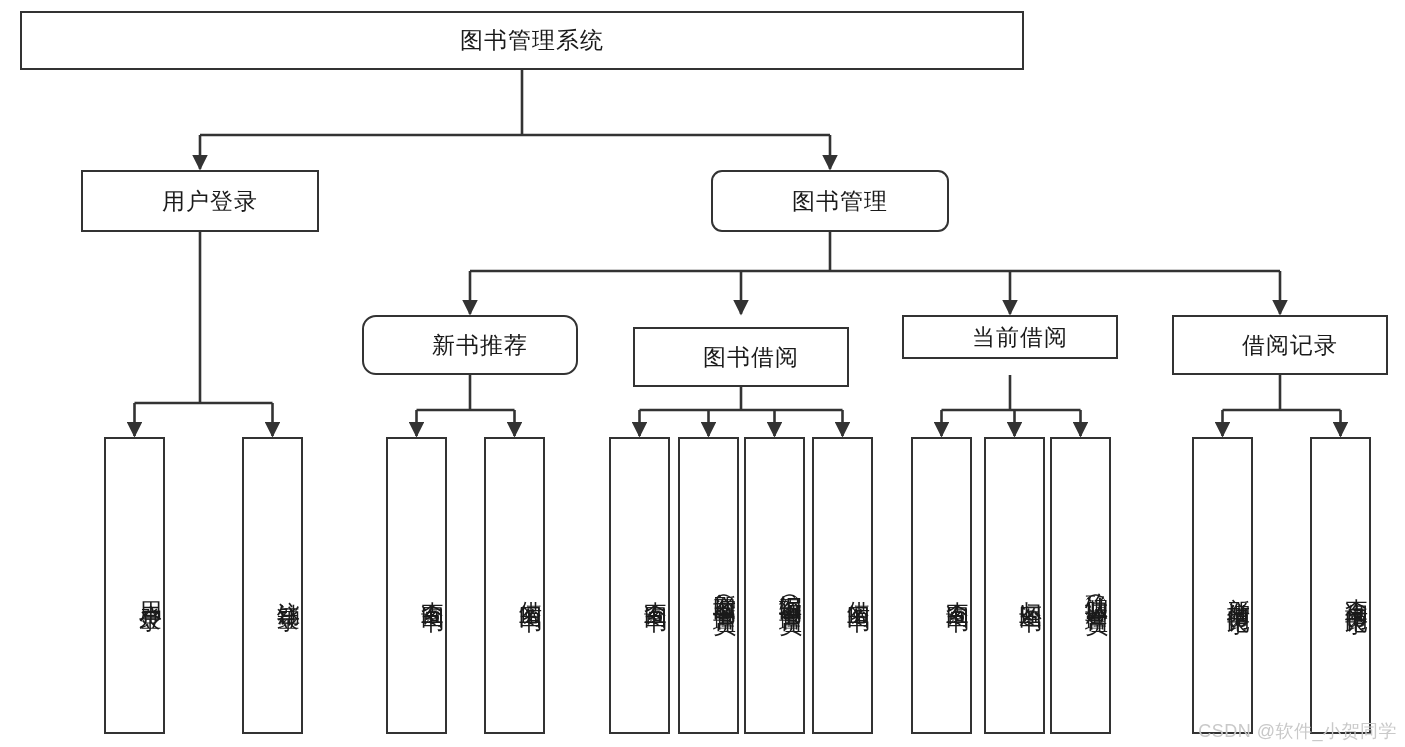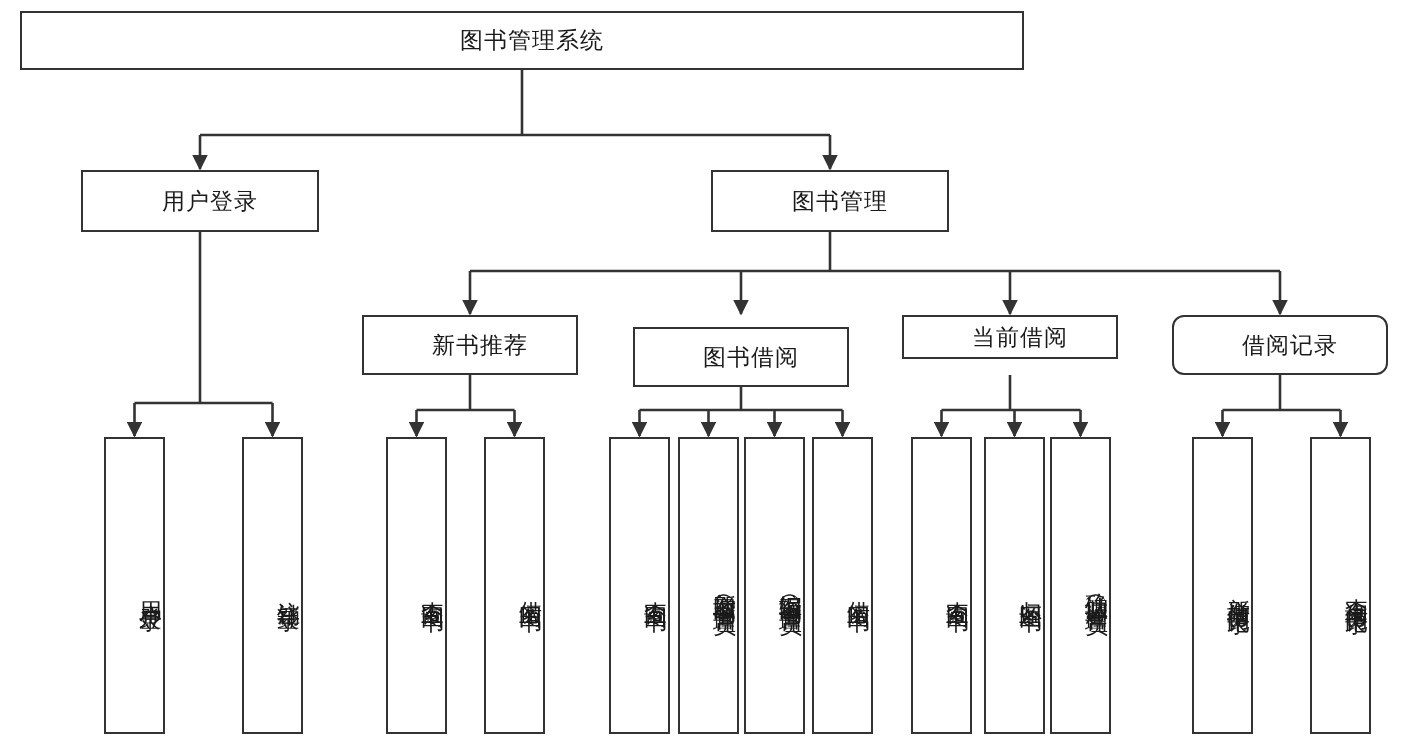--- a/index.html
+++ b/index.html
@@ -113,33 +113,33 @@
       </g>
   </svg>
 
   <div id="nodes">
       <div class="node horiz" style="left: 20px; top: 11px; width: 1004px; height: 59px;">
         <span class="lbl">图书管理系统</span>
       </div>
       <div class="node horiz" style="left: 81px; top: 170px; width: 238px; height: 62px;">
         <span class="lbl">用户登录</span>
       </div>
-      <div class="node horiz" style="left: 711px; top: 170px; width: 238px; height: 62px;">
+      <div class="node horiz" style="left: 711px; top: 170px; width: 238px; height: 62px; border-radius: 11px;">
         <span class="lbl">图书管理</span>
       </div>
-      <div class="node horiz" style="left: 362px; top: 315px; width: 216px; height: 60px;">
+      <div class="node horiz" style="left: 362px; top: 315px; width: 216px; height: 60px; border-radius: 14px;">
         <span class="lbl">新书推荐</span>
       </div>
       <div class="node horiz" style="left: 633px; top: 315px; width: 216px; height: 60px; margin-top: 12px;">
         <span class="lbl">图书借阅</span>
       </div>
       <div class="node horiz" style="left: 902px; top: 315px; width: 216px; height: 44px;">
         <span class="lbl">当前借阅</span>
       </div>
-      <div class="node horiz" style="left: 1172px; top: 315px; width: 216px; height: 60px; border-radius: 12px;">
+      <div class="node horiz" style="left: 1172px; top: 315px; width: 216px; height: 60px;">
         <span class="lbl">借阅记录</span>
       </div>
       <div class="node vert" style="left: 104px; top: 437px; width: 61px; height: 297px;">
         <span class="lbl">用户登录</span>
       </div>
       <div class="node vert" style="left: 242px; top: 437px; width: 61px; height: 297px;">
         <span class="lbl">注销登录</span>
       </div>
       <div class="node vert" style="left: 386px; top: 437px; width: 61px; height: 297px;">
         <span class="lbl">查询图书</span>
@@ -169,14 +169,15 @@
         <span class="lbl">确认归还（管理员）</span>
       </div>
       <div class="node vert" style="left: 1192px; top: 437px; width: 61px; height: 297px;">
         <span class="lbl">新增借阅记录</span>
       </div>
       <div class="node vert" style="left: 1310px; top: 437px; width: 61px; height: 297px;">
         <span class="lbl">查询借阅记录</span>
       </div>
     </div>
 
+  <div id="watermark">CSDN @软件_小贺同学</div>
 
 </div>
 
 </body></html>

